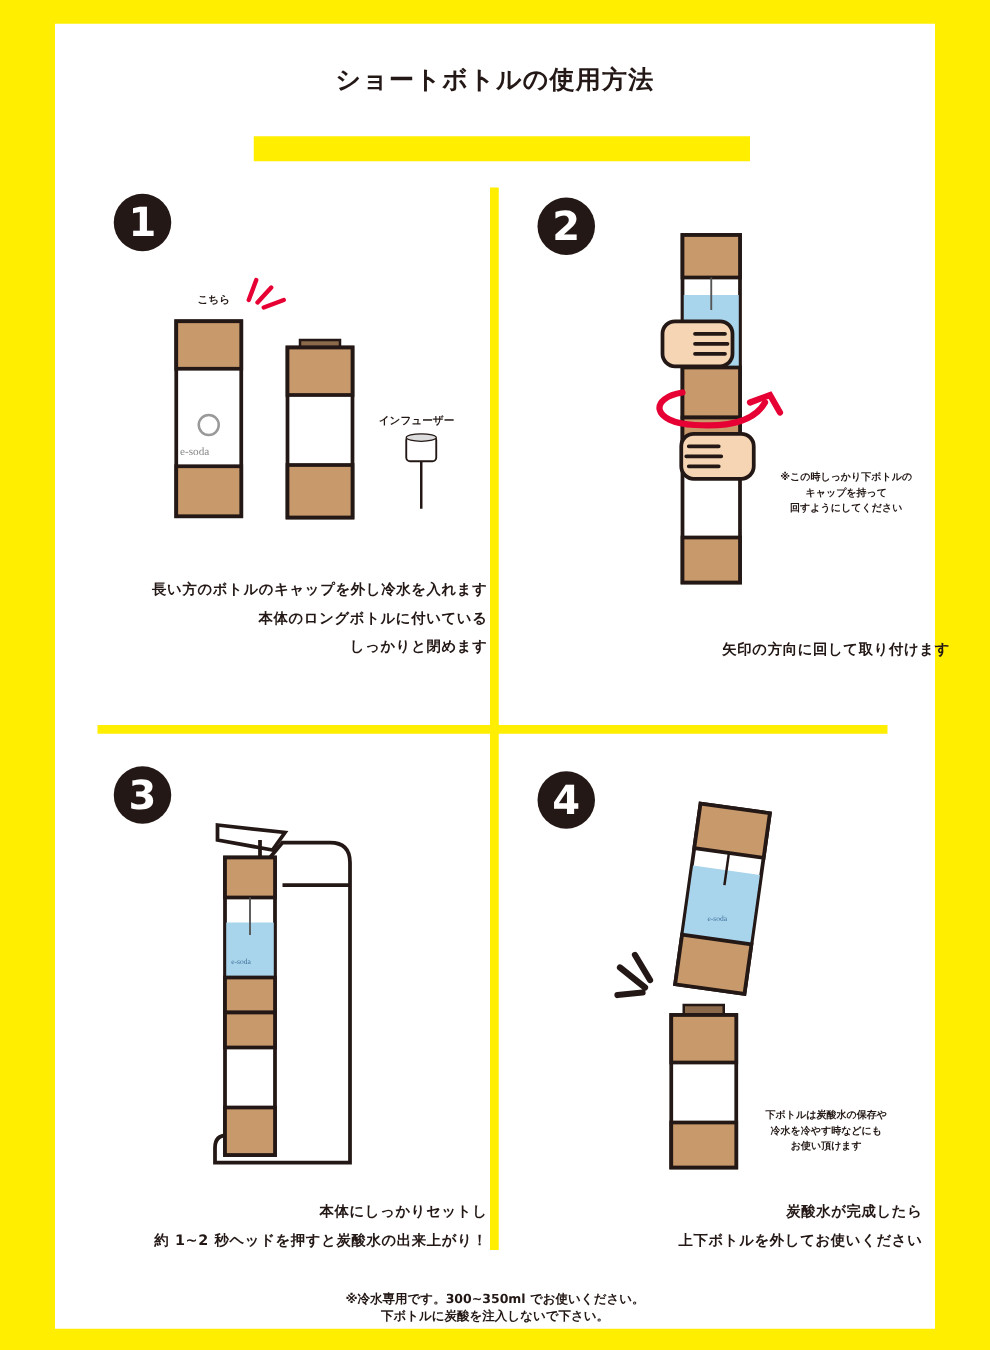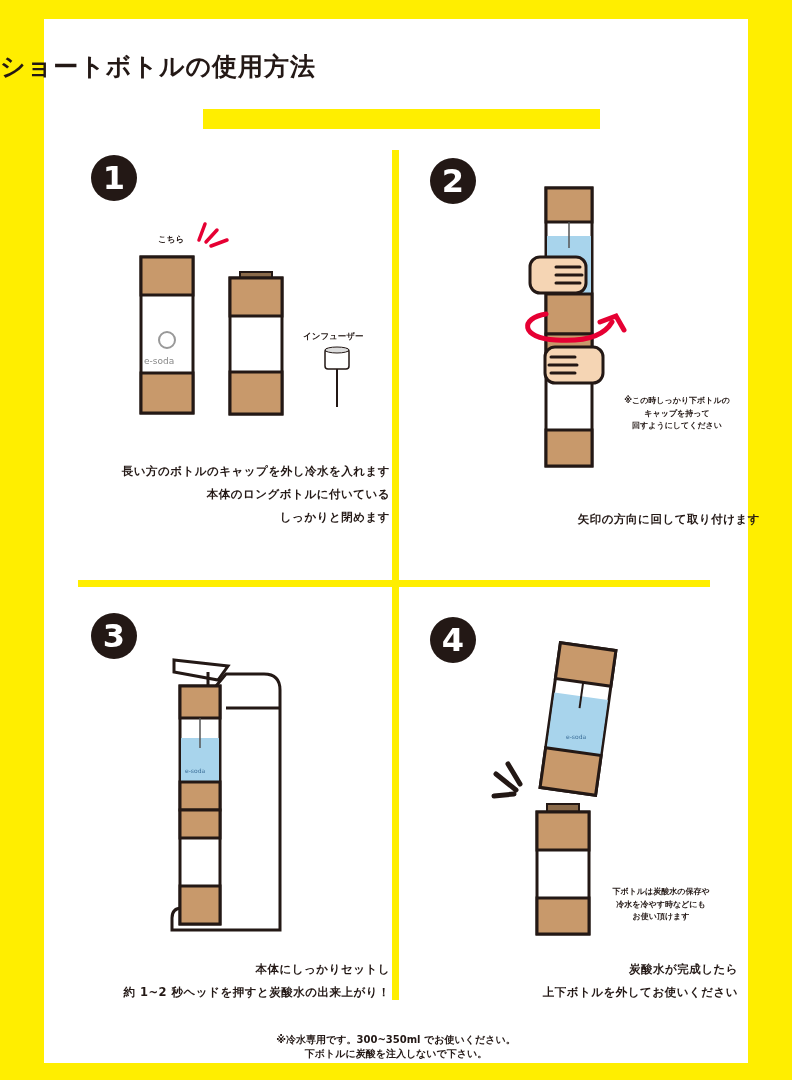--- a/index.html
+++ b/index.html
@@ -1,25 +1,25 @@
 <!DOCTYPE html>
 <html><head>
 <meta charset="utf-8">
 <style>
   html,body{margin:0;padding:0;}
   body{width:792px;height:1080px;background:#ffee00;position:relative;overflow:hidden;font-family:"DejaVu Sans","Liberation Sans",sans-serif;color:#231815;}
   .sheet{position:absolute;left:44px;top:19px;width:704px;height:1044px;background:#ffffff;}
-  .title{position:absolute;left:0;width:792px;top:50px;text-align:left;font-size:25px;font-weight:bold;letter-spacing:1px;}
+  .title{position:absolute;left:0;width:792px;top:50px;text-align:center;font-size:20px;font-weight:bold;letter-spacing:1px;}
   .title-bar{position:absolute;left:203px;top:109px;width:397px;height:20px;background:#ffee00;}
   .vdiv{position:absolute;left:392px;top:150px;width:7px;height:850px;background:#ffee00;}
   .hdiv{position:absolute;left:78px;top:580px;width:632px;height:7px;background:#ffee00;}
   .num{position:absolute;width:46px;height:46px;border-radius:50%;background:#231815;color:#fff;font-weight:bold;font-size:32px;line-height:46px;text-align:center;}
   .cap{position:absolute;text-align:right;font-weight:bold;font-size:11.5px;line-height:23px;letter-spacing:.5px;}
   .note{position:absolute;text-align:center;font-weight:bold;font-size:8px;line-height:12.5px;}
-  .lbl{position:absolute;font-weight:bold;font-size:8.5px;}
+  .lbl{position:absolute;font-weight:bold;font-size:8.5px;font-family:Liberation Serif, serif;}
   .foot{position:absolute;left:0;width:792px;top:1033px;text-align:center;font-weight:bold;font-size:10px;line-height:14px;}
   svg{position:absolute;overflow:visible;}
 </style>
 </head>
 <body>
 
 <div class="sheet"></div>
 <div class="title">ショートボトルの使用方法</div>
 <div class="title-bar"></div>
 <div class="vdiv"></div>
@@ -70,21 +70,21 @@
   <path d="M28 12 H52 M28 20 H54 M28 28 H52" stroke="#231815" stroke-width="3" stroke-linecap="round"></path>
 </svg>
 <svg style="left:516px;top:308px;" width="116" height="40">
   <path d="M30 6 C4 10 4 30 40 32 C70 34 88 28 96 14" stroke="#e60033" stroke-width="5" fill="none" stroke-linecap="round"></path>
   <path d="M84 14 L100 8 L108 22" stroke="#e60033" stroke-width="5" fill="none" stroke-linecap="round"></path>
 </svg>
 <svg style="left:543px;top:345px;" width="62" height="40">
   <rect x="2" y="2" width="58" height="36" rx="10" fill="#f5d5b4" stroke="#231815" stroke-width="3"></rect>
   <path d="M8 12 H32 M6 20 H34 M8 28 H32" stroke="#231815" stroke-width="3" stroke-linecap="round"></path>
 </svg>
-<div class="note" style="left:592px;top:395px;width:170px;">
+<div class="note" style="left:592px;top:376px;width:170px;">
   <div>※この時しっかり下ボトルの</div>
   <div>キャップを持って</div>
   <div>回すようにしてください</div>
 </div>
 <div class="cap" style="left:410px;top:508px;width:350px;">
   <div>矢印の方向に回して取り付けます</div>
 </div>
 
 <div class="num" style="left:91px;top:613px;">3</div>
 <svg style="left:168px;top:656px;" width="115" height="280">

